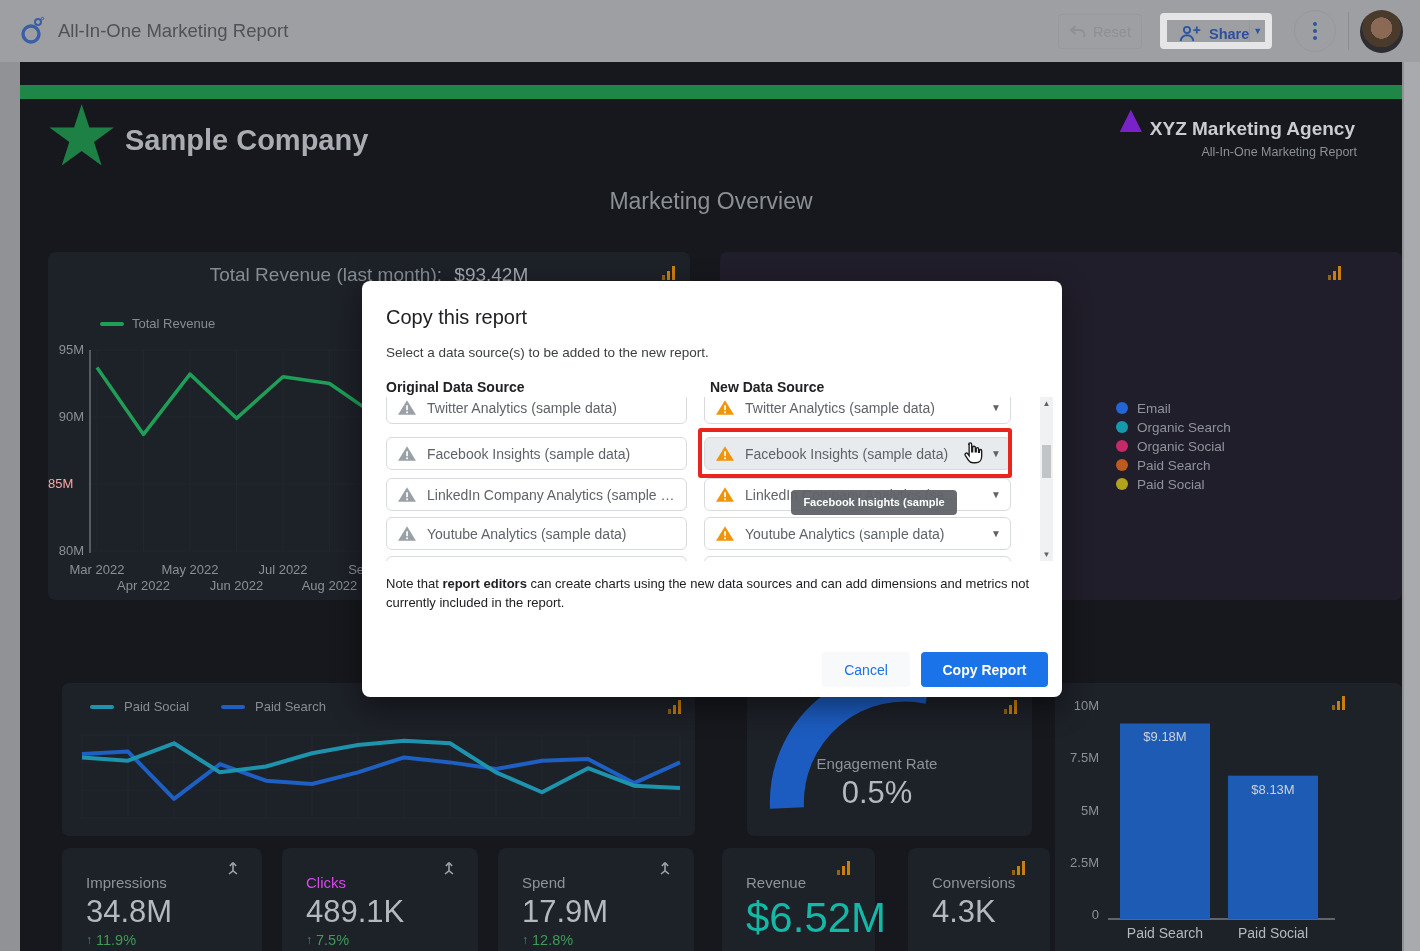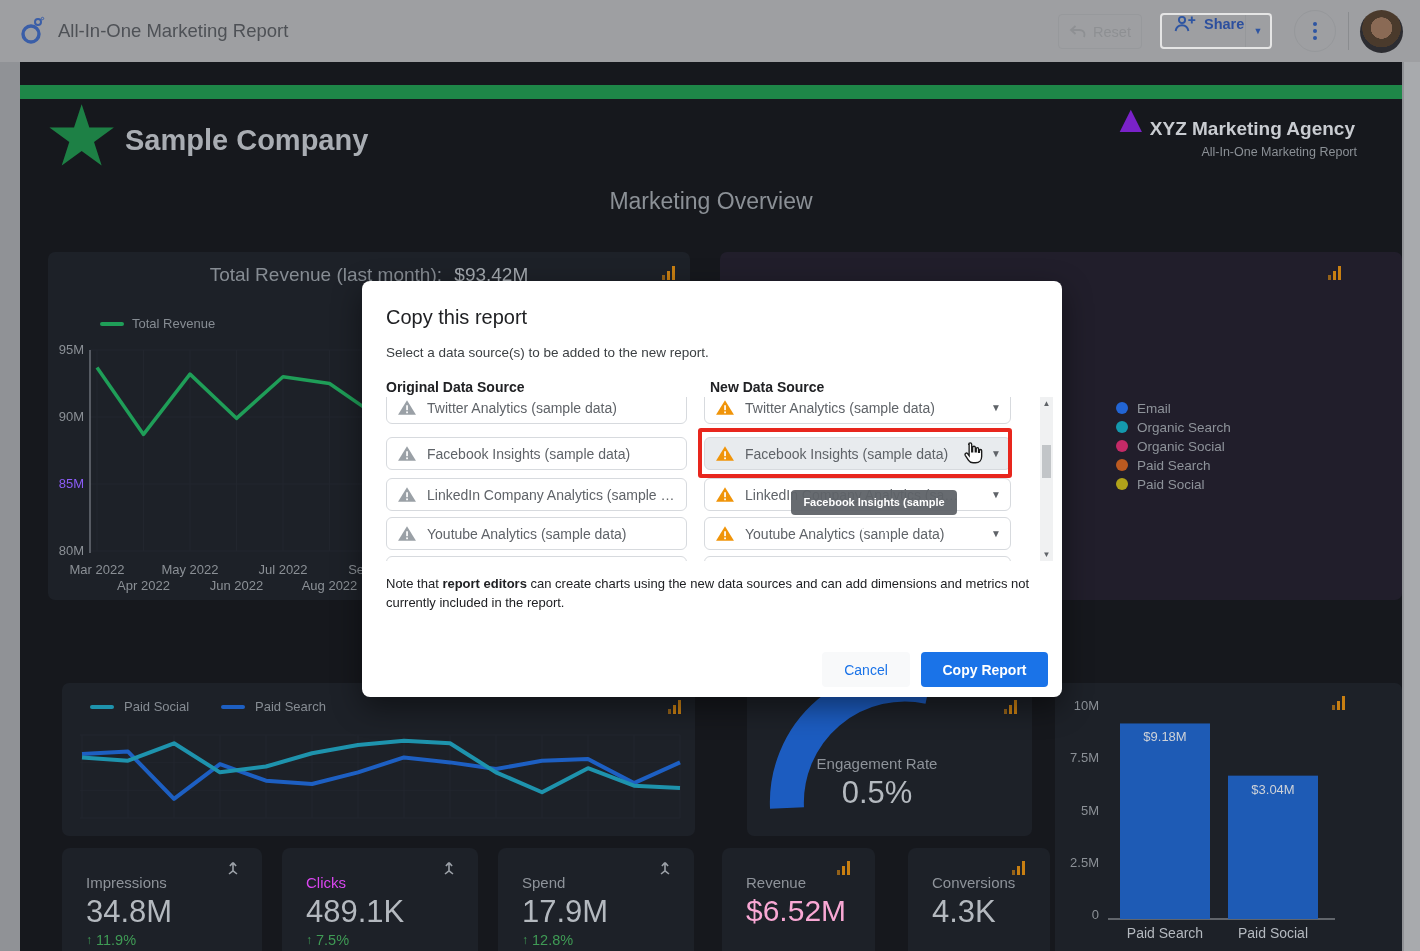--- a/index.html
+++ b/index.html
@@ -24,22 +24,22 @@
 
   <div class="abs" style="left:1058px;top:14px;width:84px;height:35px;border:1px solid #97999c;border-radius:4px;
               display:flex;align-items:center;justify-content:center;gap:7px;box-sizing:border-box">
     <svg width="17" height="13" viewBox="0 0 17 13">
       <path d="M6.5 1 2 5 6.5 9" fill="none" stroke="#8e9093" stroke-width="1.8"></path>
       <path d="M2.4 5 H10.5 c3 0 5 1.9 5 4.5 0 1-.2 1.9-.7 2.6" fill="none" stroke="#8e9093" stroke-width="1.8"></path>
     </svg>
     <span style="font-size:14.5px;color:#8e9093">Reset</span>
   </div>
 
-  <div class="abs" style="left:1160px;top:13px;width:112px;height:36px;border:2px solid #e5e5e5;border-radius:4px;
-              display:flex;align-items:flex-start;box-sizing:border-box">
+  <div class="abs" style="left:1160px;top:13px;width:112px;height:36px;border:7px solid #e5e5e5;border-radius:4px;
+              display:flex;align-items:flex-end;box-sizing:border-box">
     <div style="display:flex;align-items:center;gap:8px;padding-left:12px;flex:1">
       <svg width="22" height="17" viewBox="0 0 22 17">
         <circle cx="8" cy="5" r="3.1" fill="none" stroke="#2e55a2" stroke-width="1.9"></circle>
         <path d="M1.6 16 C2.3 12 4.9 10.2 8 10.2 s5.7 1.8 6.4 5.8" fill="none" stroke="#2e55a2" stroke-width="1.9"></path>
         <path d="M17.8 1.6 v7 M14.3 5.1 h7" stroke="#2e55a2" stroke-width="1.9"></path>
       </svg>
       <span style="font-size:14.5px;color:#2c4f9e;font-weight:bold">Share</span>
     </div>
     <div style="width:24px;height:100%;border-left:1px solid #96989b;display:flex;align-items:center;justify-content:center">
       <span style="font-size:9px;color:#2e55a2">▼</span>
@@ -93,21 +93,21 @@
         <line x1="142" y1="98" x2="142" y2="299" stroke="#22262e" stroke-width="1"></line>
         <line x1="188.5" y1="98" x2="188.5" y2="299" stroke="#22262e" stroke-width="1"></line>
         <line x1="235" y1="98" x2="235" y2="299" stroke="#22262e" stroke-width="1"></line>
         <line x1="281.5" y1="98" x2="281.5" y2="299" stroke="#22262e" stroke-width="1"></line>
         <line x1="328" y1="98" x2="328" y2="299" stroke="#22262e" stroke-width="1"></line>
         <line x1="42" y1="98" x2="42" y2="301" stroke="#7e828a" stroke-width="1.2"></line>
         <polyline points="49,115.41999999999996 95.5,182.41999999999996 142,122.11999999999996 188.5,166.33999999999992 235,124.8 281.5,131.5 328,163.66000000000008" fill="none" stroke="#1f9e58" stroke-width="3.5" stroke-linejoin="round"></polyline>
       </svg>
       <div style="position: absolute; left: 0px; top: 90px; width: 36px; text-align: right; font-size: 13px; color: rgb(139, 144, 150);">95M</div>
       <div style="position: absolute; left: 0px; top: 157px; width: 36px; text-align: right; font-size: 13px; color: rgb(139, 144, 150);">90M</div>
-      <div style="position: absolute; left: 0px; top: 224px; width: 36px; text-align: right; font-size: 13px; color: #8b5cf6;">85M</div>
+      <div style="position: absolute; left: 0px; top: 224px; width: 36px; text-align: left; font-size: 13px; color: #fca5a5;">85M</div>
       <div style="position: absolute; left: 0px; top: 291px; width: 36px; text-align: right; font-size: 13px; color: rgb(139, 144, 150);">80M</div>
       <div style="position: absolute; left: 16px; top: 310px; width: 66px; text-align: center; font-size: 13px; color: rgb(139, 144, 150);">Mar 2022</div>
       <div style="position: absolute; left: 62.5px; top: 326px; width: 66px; text-align: center; font-size: 13px; color: rgb(139, 144, 150);">Apr 2022</div>
       <div style="position: absolute; left: 109px; top: 310px; width: 66px; text-align: center; font-size: 13px; color: rgb(139, 144, 150);">May 2022</div>
       <div style="position: absolute; left: 155.5px; top: 326px; width: 66px; text-align: center; font-size: 13px; color: rgb(139, 144, 150);">Jun 2022</div>
       <div style="position: absolute; left: 202px; top: 310px; width: 66px; text-align: center; font-size: 13px; color: rgb(139, 144, 150);">Jul 2022</div>
       <div style="position: absolute; left: 248.5px; top: 326px; width: 66px; text-align: center; font-size: 13px; color: rgb(139, 144, 150);">Aug 2022</div>
       <div style="position: absolute; left: 295px; top: 310px; width: 66px; text-align: center; font-size: 13px; color: rgb(139, 144, 150);">Sep 2022</div>
       <svg width="16" height="16" style="position: absolute; left: 614px; top: 13px; overflow: visible;">
         <rect x="0" y="10" width="3" height="5" fill="#c87f12" fill-opacity=".7"></rect>
@@ -201,21 +201,21 @@
         <rect x="65" y="40.46600000000001" width="90" height="195.534" fill="#1e5bb5"></rect>
         <rect x="173" y="92.65099999999998" width="90" height="143.34900000000002" fill="#1e5bb5"></rect>
       </svg>
       <div style="position: absolute; left: 4px; top: 15px; width: 40px; text-align: right; font-size: 13px; color: rgb(139, 144, 150);">10M</div>
       <div style="position: absolute; left: 4px; top: 67px; width: 40px; text-align: right; font-size: 13px; color: rgb(139, 144, 150);">7.5M</div>
       <div style="position: absolute; left: 4px; top: 120px; width: 40px; text-align: right; font-size: 13px; color: rgb(139, 144, 150);">5M</div>
       <div style="position: absolute; left: 4px; top: 172px; width: 40px; text-align: right; font-size: 13px; color: rgb(139, 144, 150);">2.5M</div>
       <div style="position: absolute; left: 4px; top: 224px; width: 40px; text-align: right; font-size: 13px; color: rgb(139, 144, 150);">0</div>
       <div style="position: absolute; left: 65px; top: 46.466px; width: 90px; text-align: center; font-size: 13px; color: rgb(206, 210, 216);">$9.18M</div>
       <div style="position: absolute; left: 55px; top: 242px; width: 110px; text-align: center; font-size: 14px; color: rgb(180, 185, 191);">Paid Search</div>
-      <div style="position: absolute; left: 173px; top: 98.651px; width: 90px; text-align: center; font-size: 13px; color: rgb(206, 210, 216);">$3.04M</div>
+      <div style="position: absolute; left: 173px; top: 98.651px; width: 90px; text-align: center; font-size: 13px; color: rgb(206, 210, 216);">$8.13M</div>
       <div style="position: absolute; left: 163px; top: 242px; width: 110px; text-align: center; font-size: 14px; color: rgb(180, 185, 191);">Paid Social</div>
       <svg width="16" height="16" style="position: absolute; left: 277px; top: 12px; overflow: visible;">
         <rect x="0" y="10" width="3" height="5" fill="#c87f12" fill-opacity=".7"></rect>
         <rect x="5" y="6" width="3" height="9" fill="#c87f12"></rect>
         <rect x="10" y="1" width="3" height="14" fill="#c87f12"></rect>
       </svg>
     </div>
 
 <div style="position: absolute; left: 42px; top: 786px; width: 200px; height: 120px; background: rgb(29, 33, 40); border-radius: 8px;">
       <div style="position: absolute; left: 24px; top: 26px; font-size: 15px; color: rgb(142, 147, 154);">Impressions</div>
@@ -245,21 +245,21 @@
       <div style="position: absolute; left: 24px; top: 84px; font-size: 14.5px; color: rgb(63, 155, 85); display: flex; align-items: center; gap: 4px;">
         <div style="position: static; font-size: 12px; color: rgb(63, 155, 85);">↑</div>
         <div style="position: static; font-size: 14.5px; color: rgb(63, 155, 85);">12.8%</div>
       </div>
       <svg width="14" height="15" style="position: absolute; left: 160px; top: 12px; overflow: visible;">
         <path d="M7 11.2V2.6 M7 2.6 3.9 6 M7 2.6 10.1 6 M3 14 7 10.8 11 14" stroke="#9ba0a7" stroke-width="1.6" fill="none"></path>
       </svg>
     </div>
     <div style="position: absolute; left: 702px; top: 786px; width: 153px; height: 120px; background: rgb(29, 33, 40); border-radius: 8px;">
       <div style="position: absolute; left: 24px; top: 26px; font-size: 15px; color: rgb(142, 147, 154);">Revenue</div>
-      <div style="position: absolute; left: 24px; top: 46px; font-size: 30px; color: #f9a8d4;">$6.52M</div>
+      <div style="position: absolute; left: 24px; top: 46px; font-size: 42px; color: #14b8a6;">$6.52M</div>
       <svg width="16" height="16" style="position: absolute; left: 115px; top: 12px; overflow: visible;">
         <rect x="0" y="10" width="3" height="5" fill="#c87f12" fill-opacity=".7"></rect>
         <rect x="5" y="6" width="3" height="9" fill="#c87f12"></rect>
         <rect x="10" y="1" width="3" height="14" fill="#c87f12"></rect>
       </svg>
     </div>
     <div style="position: absolute; left: 888px; top: 786px; width: 142px; height: 120px; background: rgb(29, 33, 40); border-radius: 8px;">
       <div style="position: absolute; left: 24px; top: 26px; font-size: 15px; color: rgb(142, 147, 154);">Conversions</div>
       <div style="position: absolute; left: 24px; top: 46px; font-size: 31px; color: rgb(180, 185, 191);">4.3K</div>
       <svg width="16" height="16" style="position: absolute; left: 104px; top: 12px; overflow: visible;">

